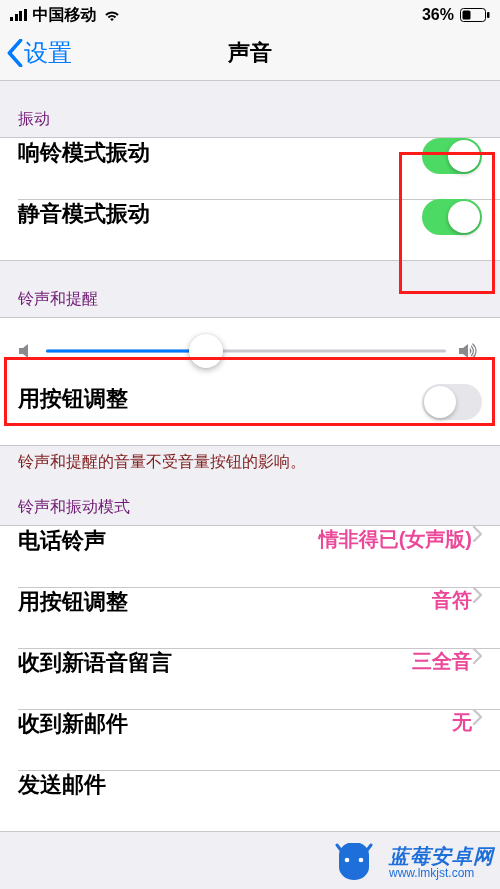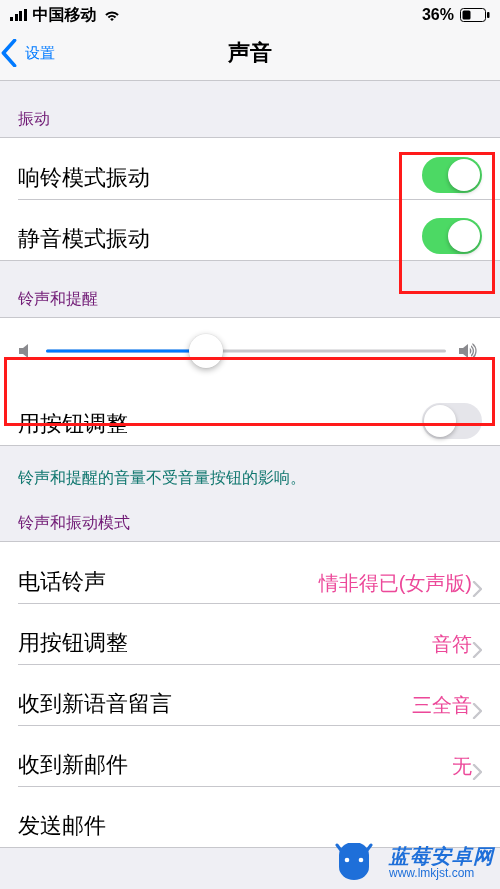--- a/index.html
+++ b/index.html
@@ -37,50 +37,52 @@
   .nav-bar {
     height: 55px;
     background: #f7f7f8;
     border-bottom: 1px solid #c7c7cc;
     position: relative;
     display: flex; align-items: center;
   }
   .nav-back {
     display: flex; align-items: center;
     color: #007aff;
-    font-size: 15px;
-    position: relative; z-index: 2; gap: 7px;
+    font-size: 24px;
+    padding-left: 6px;
+    position: relative; z-index: 2;
   }
   .nav-back-chevron svg { display:block; }
   .nav-title {
     position: absolute; left:0; right:0;
     text-align: center;
     font-size: 22px;
     font-weight: 600;
   }
 
   
   .section-header {
     padding: 28px 14px 7px 18px;
     color: #701a75;
     font-size: 16px;
   }
   .section-footer {
-    padding: 22px 18px 10px 18px;
-    color: #0f766e;
+    padding: 6px 18px 10px 18px;
+    color: #7f1d1d;
     font-size: 16px;
   }
 
   
   .group { background: #fff; }
   .row {
-    display: flex; align-items: flex-end;
+    display: flex; align-items: flex-start;
     min-height: 61px;
-    padding: 6px 18px;
-    position: relative;
+    padding: 0 18px;
+    position: relative;
+    font-weight: bold;
   }
   .row + .row::before {
     content:"";
     position:absolute; left:18px; right:0; top:0;
     height:1px; background:#c7c7cc;
   }
   .group { border-top:1px solid #c7c7cc; border-bottom:1px solid #c7c7cc; }
   .row-label { font-size: 22px; flex: 0 0 auto; }
   .row-spacer { flex: 1 1 auto; }
   .row-value { font-size: 20px; color:#ec4899; margin-right: 0; }

